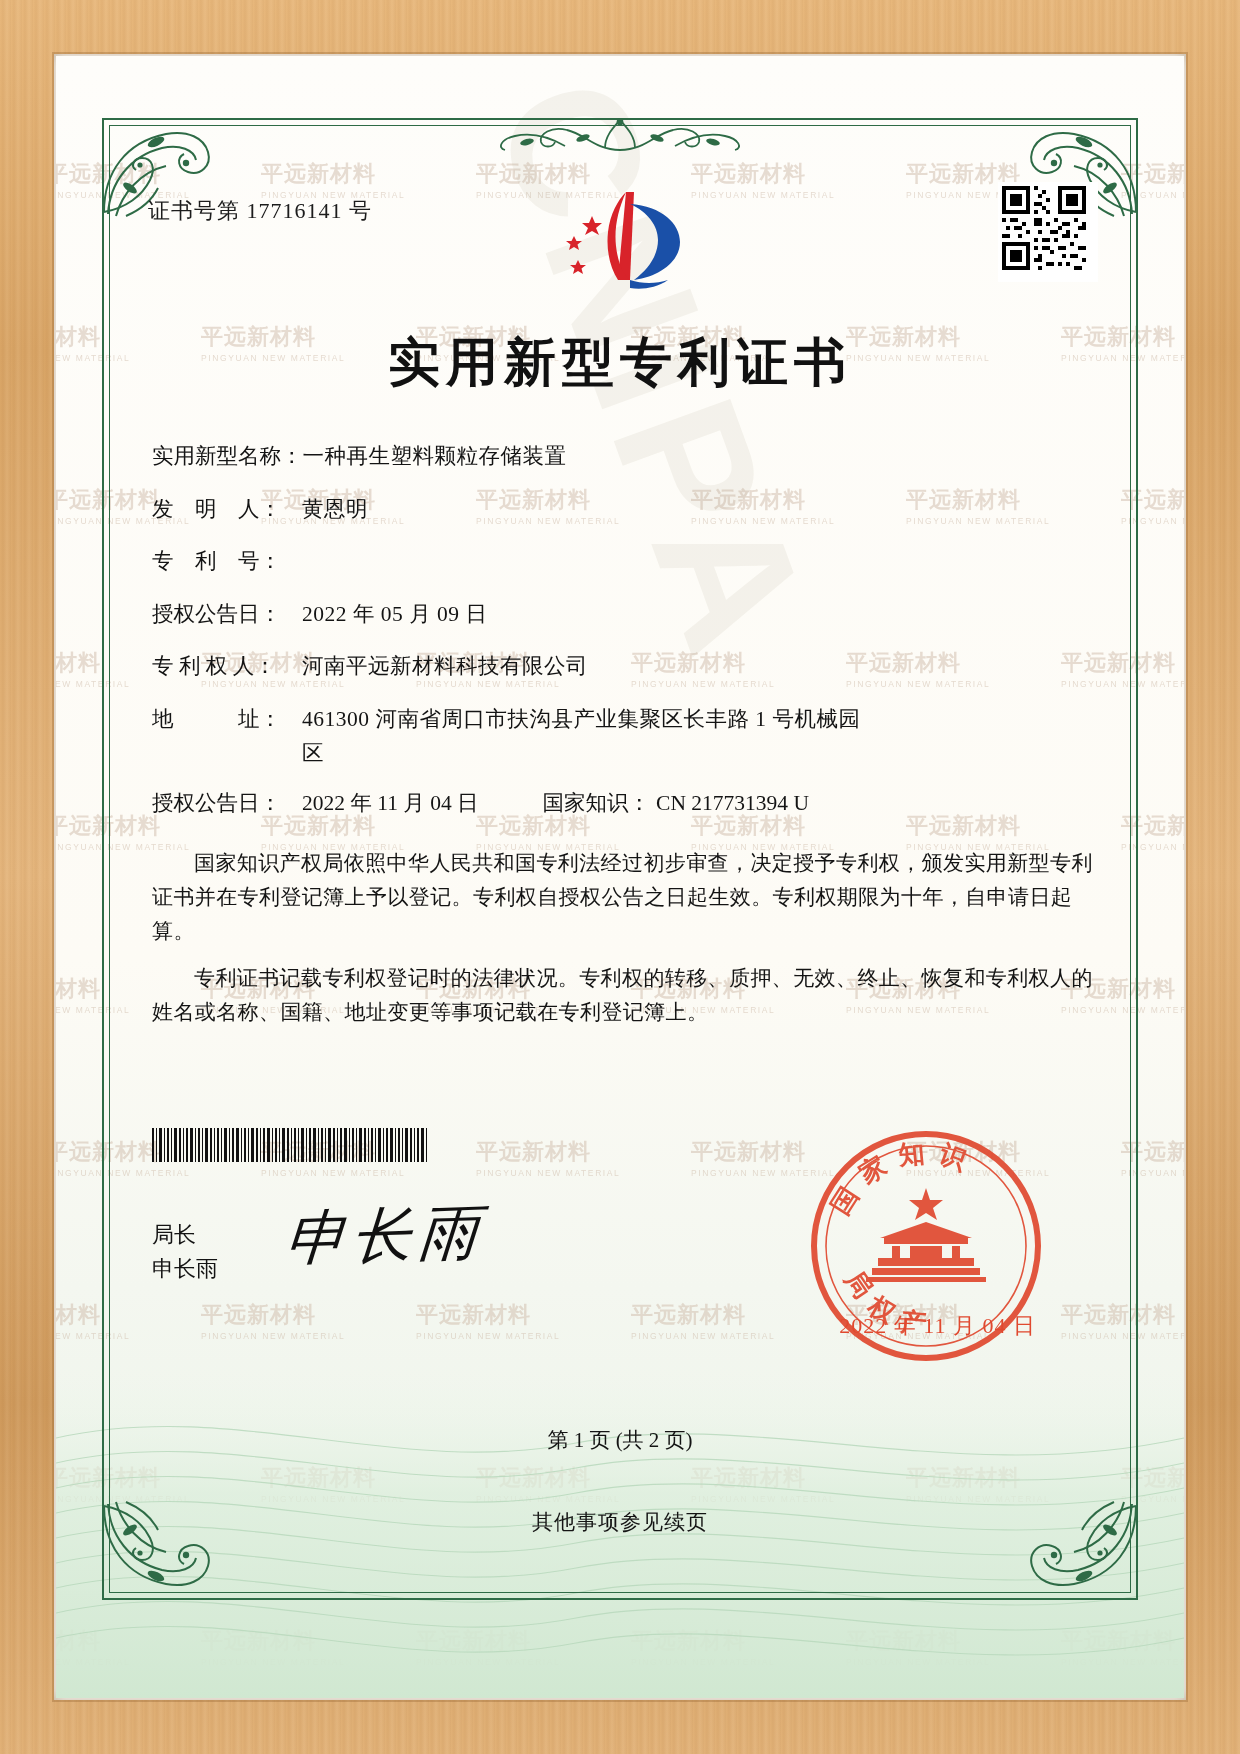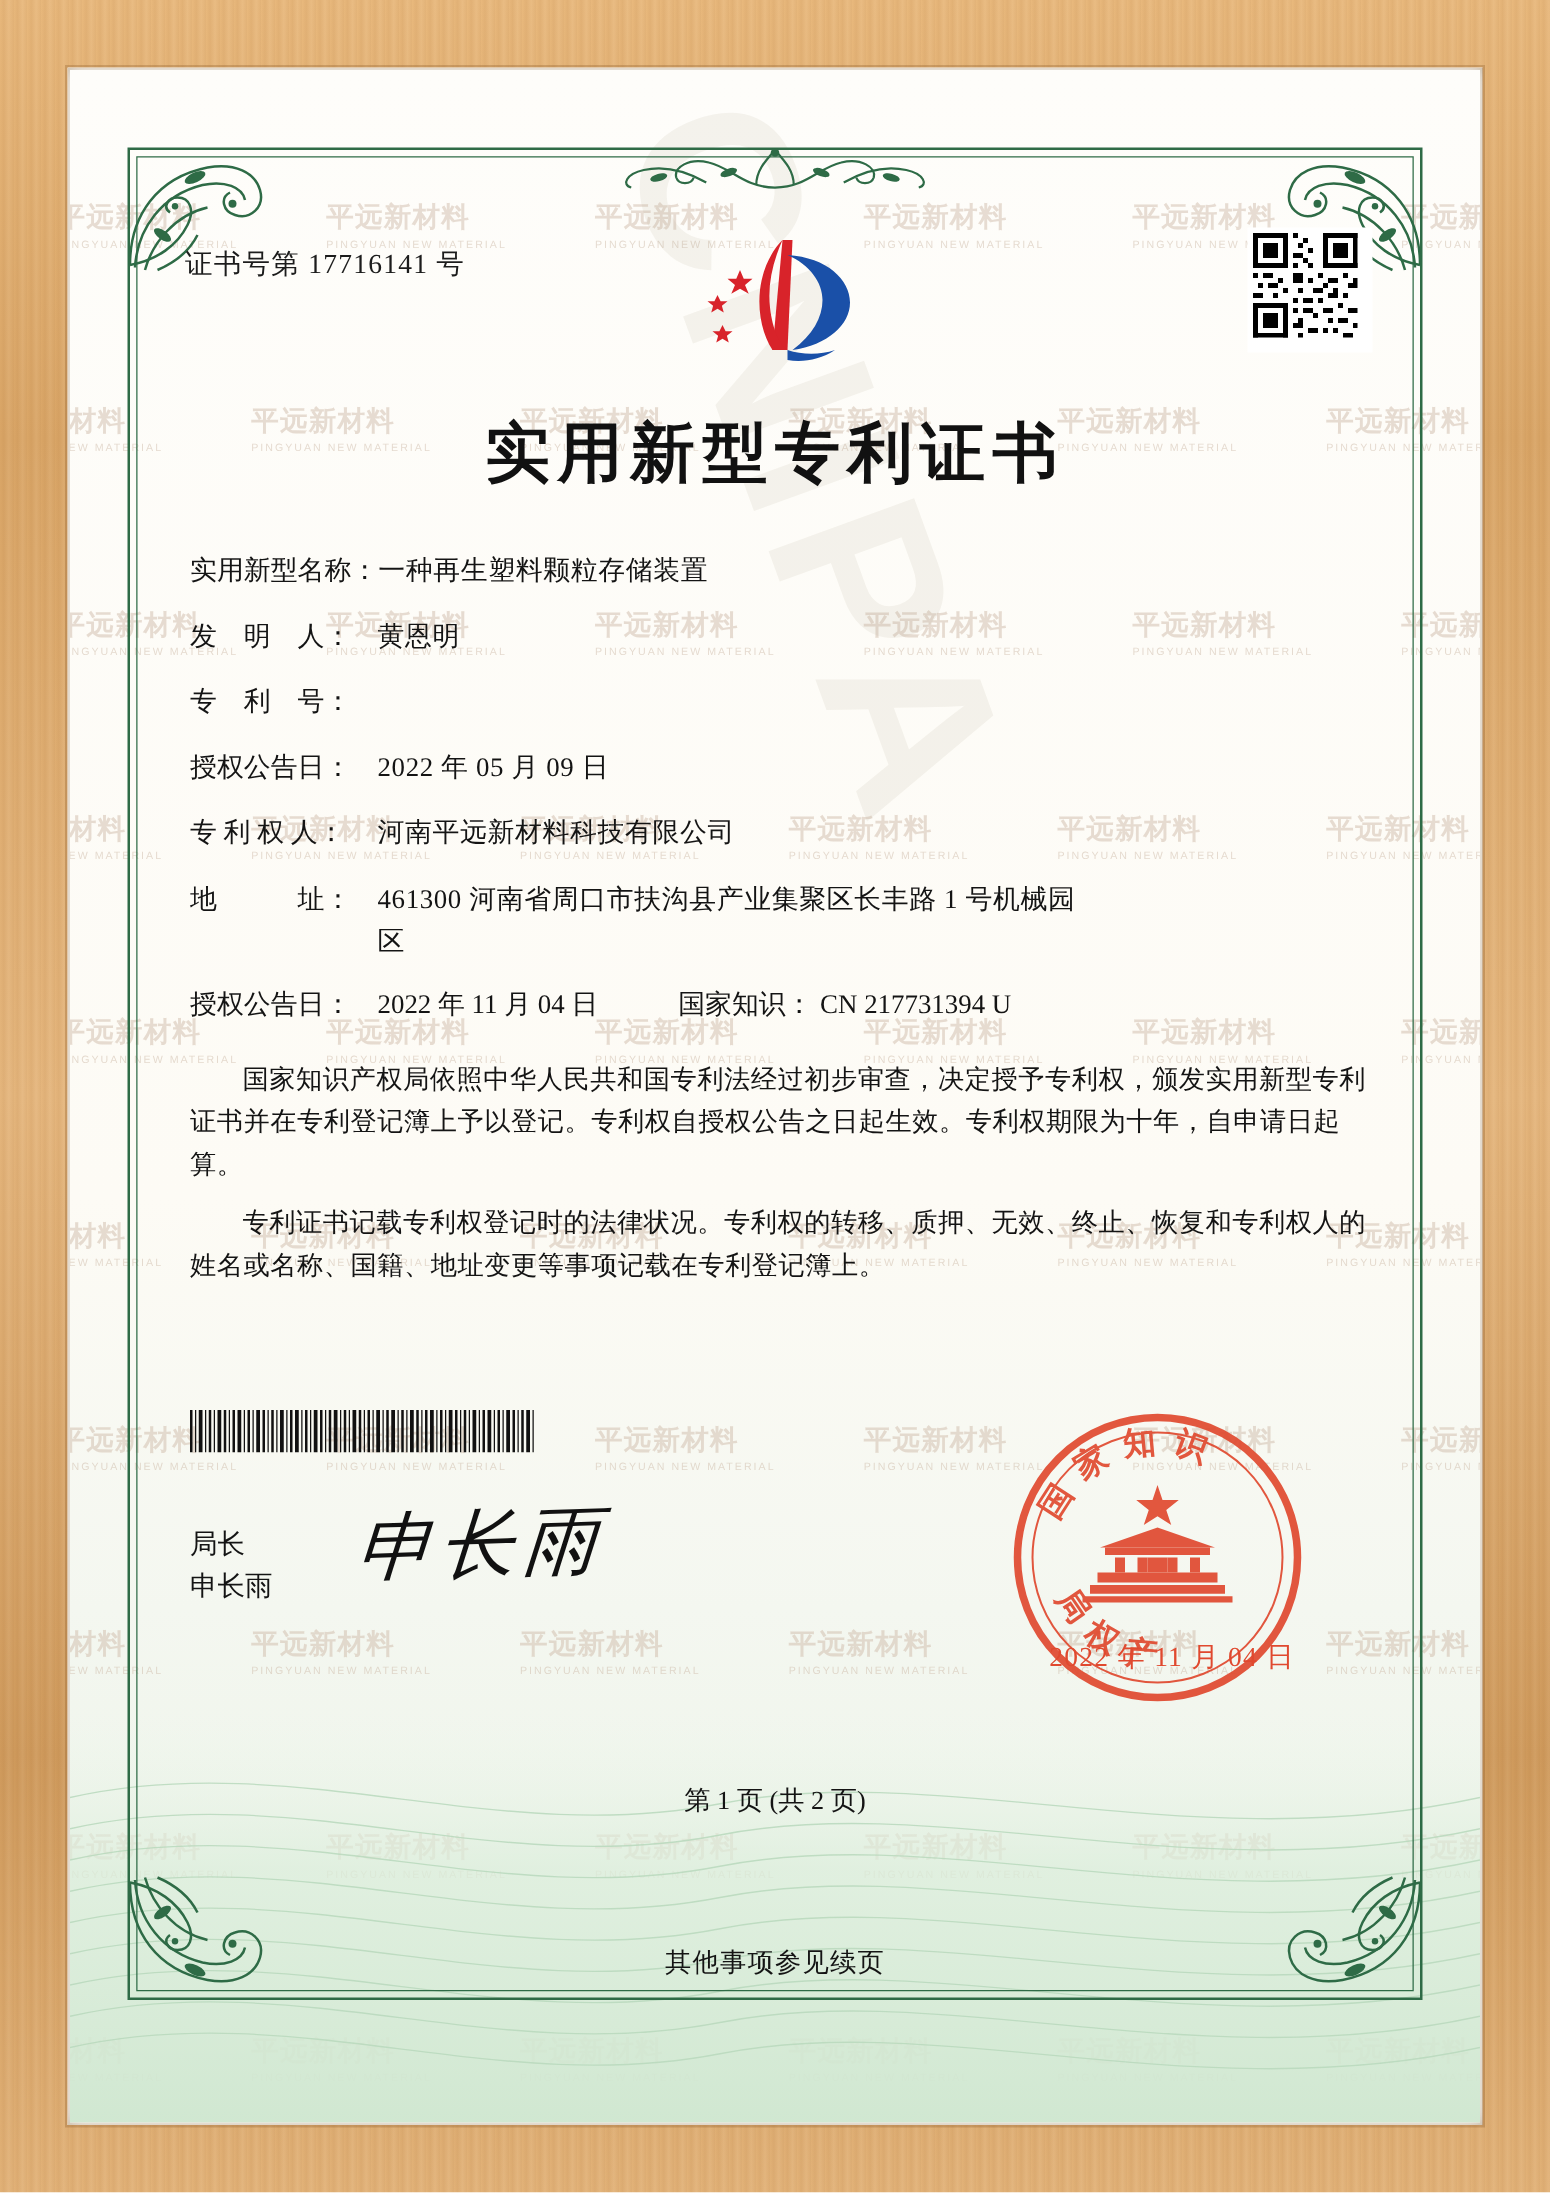--- a/index.html
+++ b/index.html
@@ -696,13 +696,13 @@
           <textPath href="#sealArcBot" startOffset="12%">局权产</textPath>
         </text>
       </g>
     </svg>
     <div class="seal-date">2022 年 11 月 04 日</div>
 
     <div class="page-no">第 1 页 (共 2 页)</div>
   </div>
 </div>
 
-<div class="footer-note" style="position:absolute; left:0; right:0; top:1556px;text-align:center;">其他事项参见续页</div>
+<div class="footer-note" style="position:absolute; left:0; right:0; top:1508px;text-align:center;">其他事项参见续页</div>
 
 </body></html>

